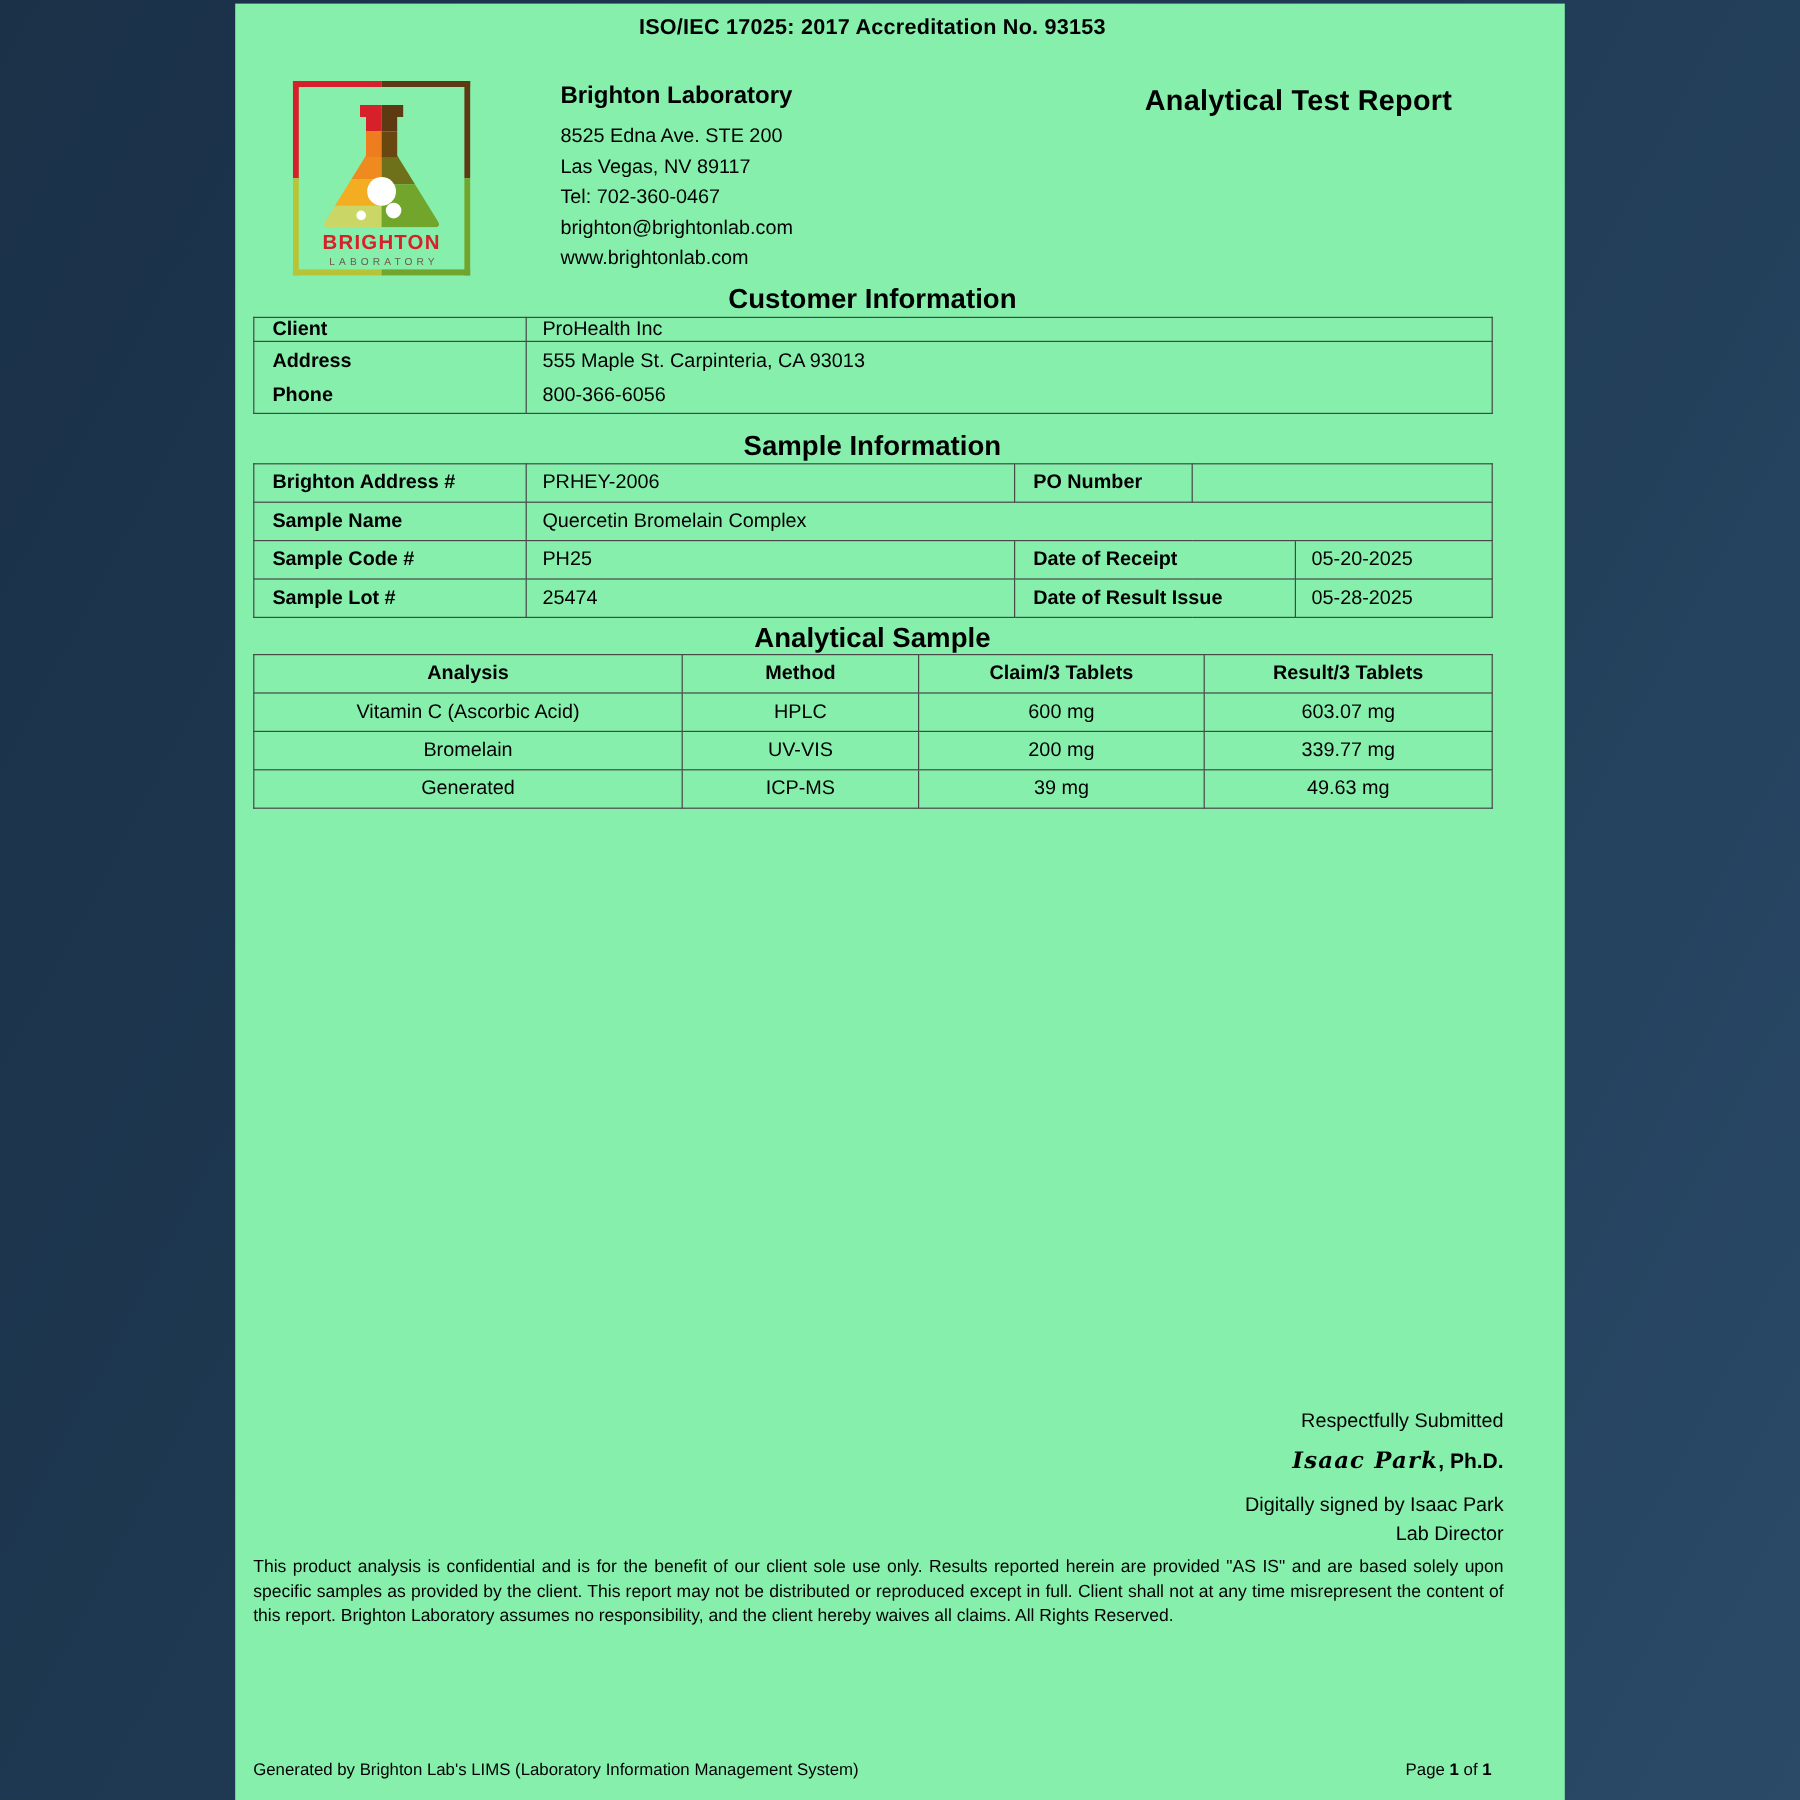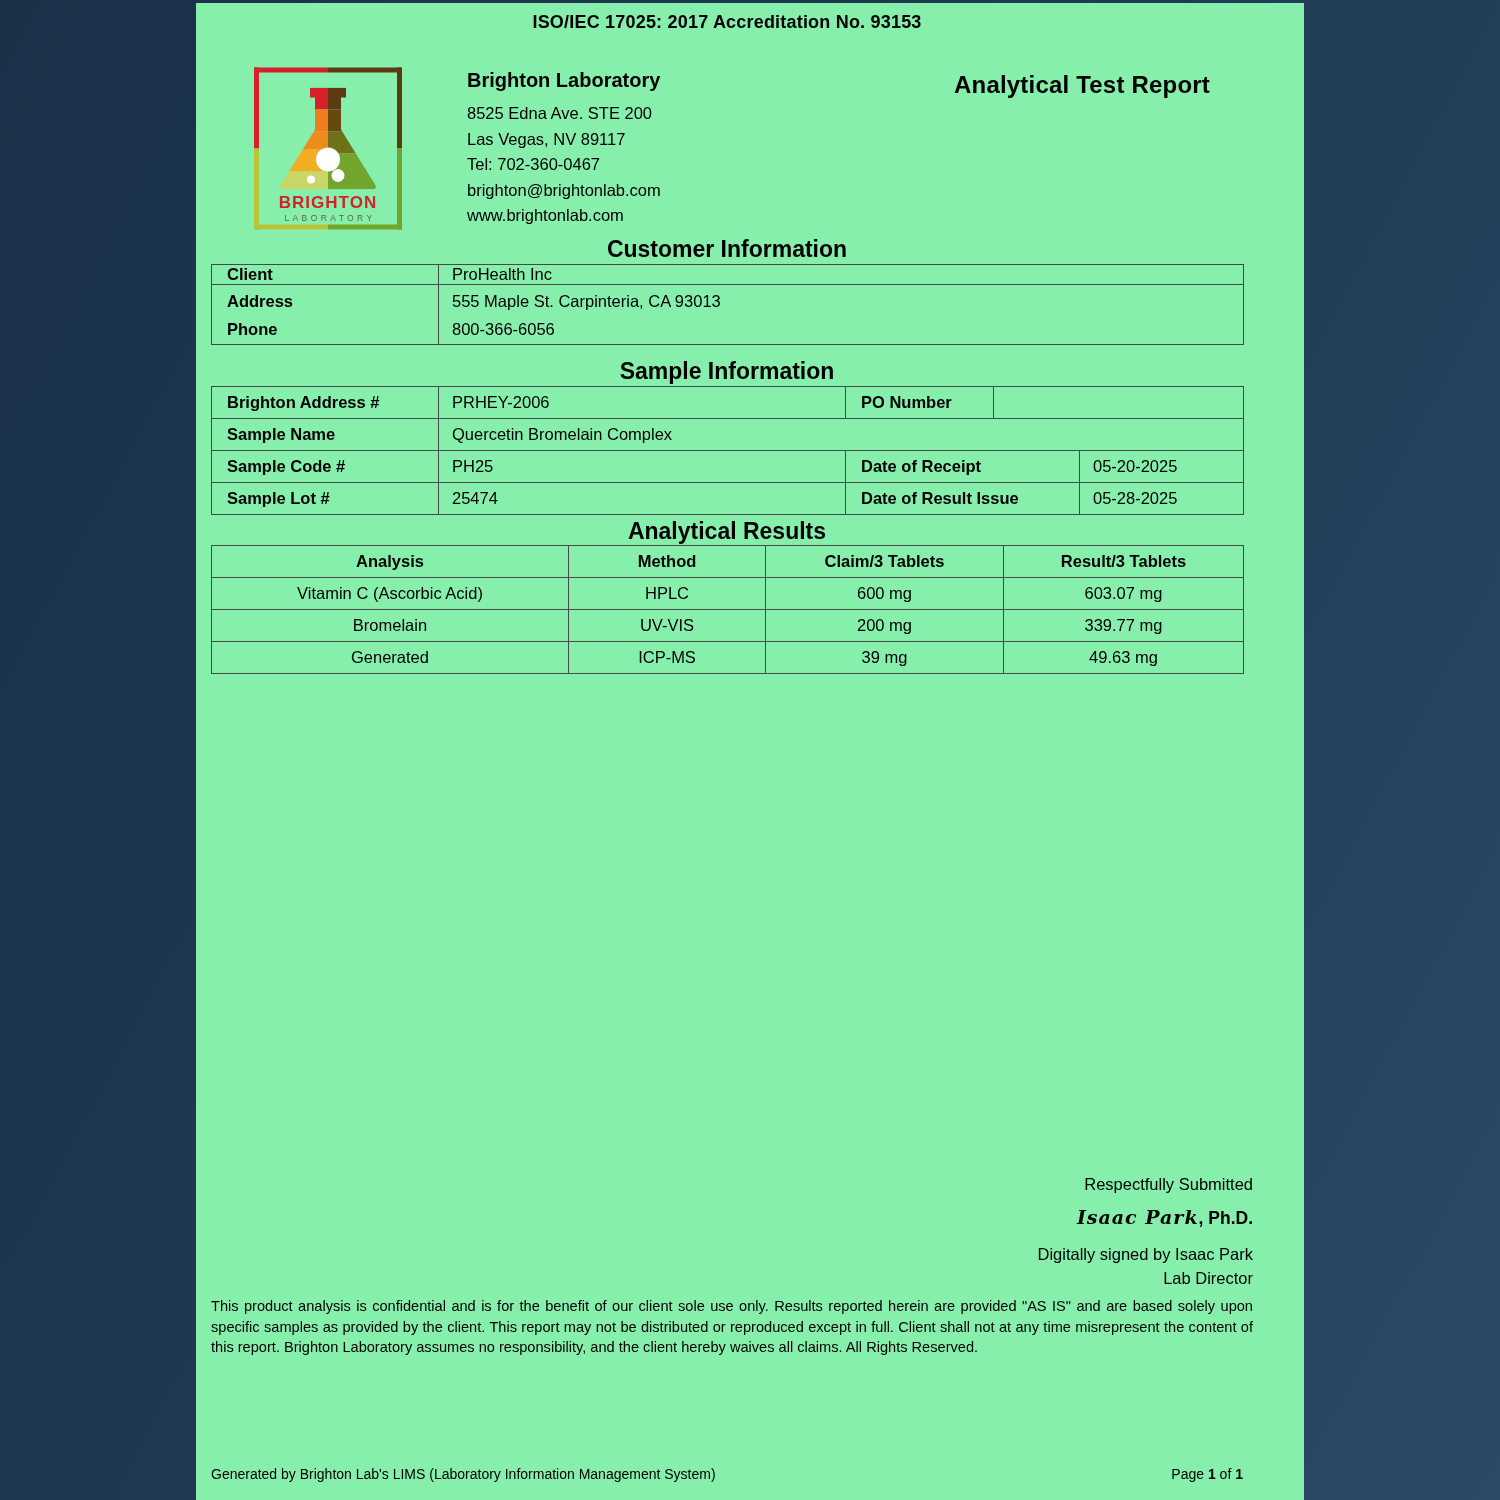--- a/index.html
+++ b/index.html
@@ -9,21 +9,21 @@
     font-family:"Liberation Sans",sans-serif;color:#000;
   }
   .page{
     position:absolute;left:196px;top:3px;width:1108px;height:1497px;
     background:#86efac;
   }
   .iso-line{
     position:absolute;top:9px;left:15px;width:1032px;text-align:center;
     font-size:18px;font-weight:bold;letter-spacing:.2px;
   }
-  .logo{position:absolute;left:58px;top:64px;width:148px;height:127px;}
+  .logo{position:absolute;left:48px;top:64px;width:148px;height:127px;}
   .lab-info{position:absolute;left:239px;top:66px;margin-left:32px;}
   .lab-name{font-size:20px;font-weight:bold;margin-bottom:9px;}
   .lab-line{font-size:16.5px;line-height:25.5px;}
   .report-title{
     position:absolute;top:68px;right:94px;
     font-size:24px;font-weight:bold;letter-spacing:.2px;
   }
   .section-heading{
     position:absolute;left:15px;width:1032px;text-align:center;
     font-size:23px;font-weight:bold;
@@ -181,21 +181,21 @@
     </tr>
     <tr>
       <th>Sample Lot #</th>
       <td>25474</td>
       <th colspan="2">Date of Result Issue</th>
       <td>05-28-2025</td>
     </tr>
   </tbody>
     </table>
 
-  <div class="section-heading h-results">Analytical Results</div>
+  <div class="section-heading h-results">Analytical Sample</div>
   <table class="t-results">
     <colgroup>
       <col style="width:357px">
         <col style="width:197px">
         <col style="width:238px">
         <col style="width:240px">
     </colgroup>
     <tbody>
         <tr>
       <th>Analysis</th>

